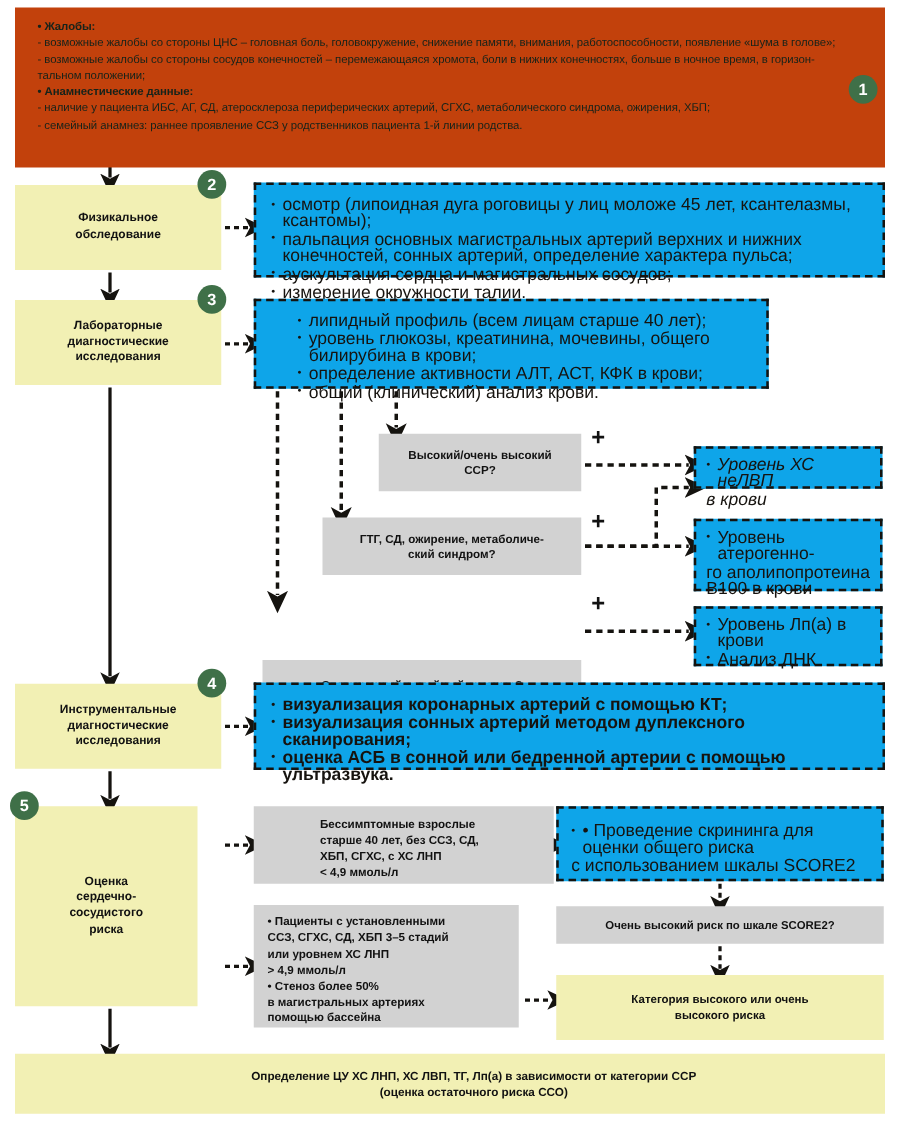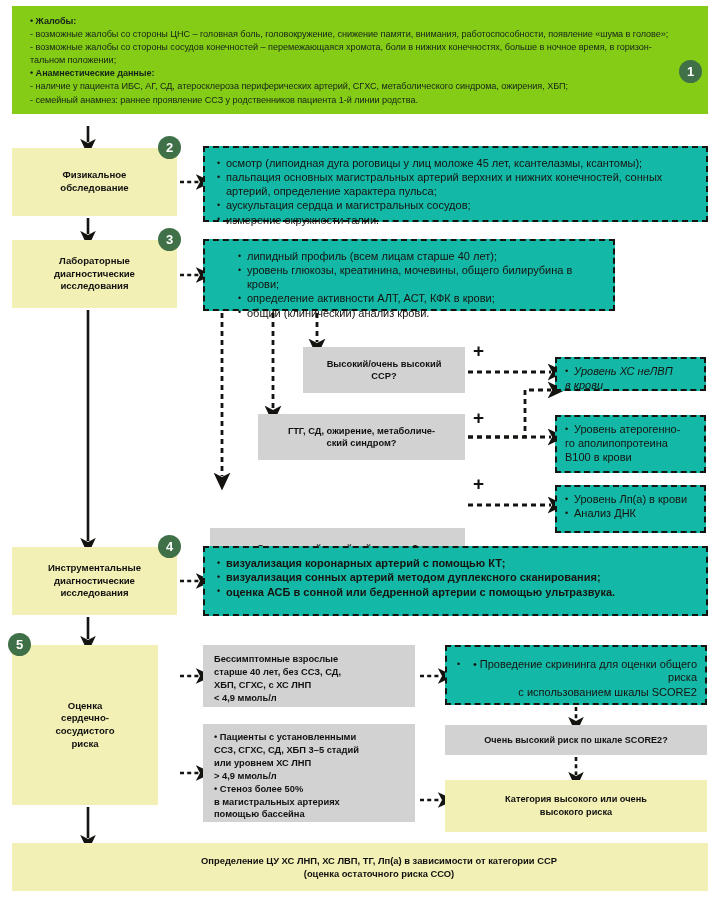--- a/index.html
+++ b/index.html
@@ -14,22 +14,22 @@
     color: #111111;
     overflow: hidden;
   }
   #stage { position: absolute; left: 0; top: 0; width: 720px; height: 897px; }
 
   
   .node { position: absolute; }
 
   
   .hdr {
-    left: 12px; top: 6px; width: 696px; height: 108px;
-    background: #84cc16;
+    left: 12px; top: 6px; width: 696px; height: 128px;
+    background: #c2410c;
   }
   .hdr-txt {
     position: absolute; left: 18px; top: 9px; width: 648px;
     font-size: 9.1px; line-height: 13.1px; color: #16231a;
     letter-spacing: -0.05px;
   }
   .hdr-txt .b { font-weight: bold; }
   .hdr-txt .ln { white-space: normal; }
 
   
@@ -48,40 +48,40 @@
     left: 12px; top: 843px; width: 696px; height: 48px;
     font-size: 9.4px; line-height: 13px; padding-left: 42px;
   }
   .ybox-cat {
     left: 445px; top: 780px; width: 262px; height: 52px;
     font-size: 9.2px; line-height: 12.6px;
   }
 
   
   .gbox-dash {
-    background: #14b8a6;
+    background: #0ea5e9;
     border: 2.2px dashed #15130f;
-    font-size: 11px; line-height: 13.4px; color: #16130f;
+    font-size: 14px; line-height: 13.4px; color: #16130f;
   }
   .gbox-dash .inner { padding: 9px 10px 8px 12px; }
   .gbox-dash ul { margin: 0; padding: 0; list-style: none; }
   .gbox-dash li { position: relative; padding-left: 9px; margin: 0 0 1px 0; }
   .gbox-dash li::before {
     content: "\2022"; position: absolute; left: 0; top: -0.5px; font-size: 9px;
   }
 
   .d1 { left: 203px; top: 146px; width: 505px; height: 76px; }
   .d2 { left: 203px; top: 239px; width: 412px; height: 72px; padding-left: 21px; }
   .d3 { left: 203px; top: 546px; width: 505px; height: 70px; font-weight: bold; }
 
   
   .r1 { left: 555px; top: 357px; width: 151px; height: 34px; font-style: italic; }
   .r2 { left: 555px; top: 415px; width: 151px; height: 58px; }
   .r3 { left: 555px; top: 485px; width: 151px; height: 48px; }
-  .r4 { left: 445px; top: 645px; width: 262px; height: 60px; text-align: right; }
+  .r4 { left: 445px; top: 645px; width: 262px; height: 60px; }
   .r1 .inner, .r2 .inner, .r3 .inner { padding: 6px 6px 5px 8px; }
   .r4 .inner { padding: 11px 8px 8px 10px; }
 
   
   .gbox {
     background: #d2d2d2;
     font-size: 9.3px; line-height: 12.4px; color: #111;
     font-weight: bold;
   }
   .gbox.center {
@@ -91,21 +91,21 @@
   .q1 { left: 303px; top: 347px; width: 162px; height: 46px; }
   .q2 { left: 258px; top: 414px; width: 207px; height: 46px; }
   .q3 { left: 210px; top: 481px; width: 255px; height: 40px; margin-top: 47px; }
   .qscore { left: 445px; top: 725px; width: 262px; height: 30px; font-size: 9.1px; }
 
   .crit {
     background: #d2d2d2; font-weight: bold;
     font-size: 9.3px; line-height: 12.9px; color: #111;
   }
   .crit .inner { padding: 8px 8px 6px 11px; }
-  .c1 { left: 203px; top: 645px; width: 212px; height: 62px; }
+  .c1 { left: 203px; top: 645px; width: 240px; height: 62px; padding-left: 42px; }
   .c2 { left: 203px; top: 724px; width: 212px; height: 98px; }
   .c2 .inner { padding: 7px 8px 6px 11px; }
 
   
   .badge {
     position: absolute;
     width: 23px; height: 23px; border-radius: 50%;
     background: #3f7048;
     color: #ffffff; font-weight: bold; font-size: 13px;
     display: flex; align-items: center; justify-content: center;

